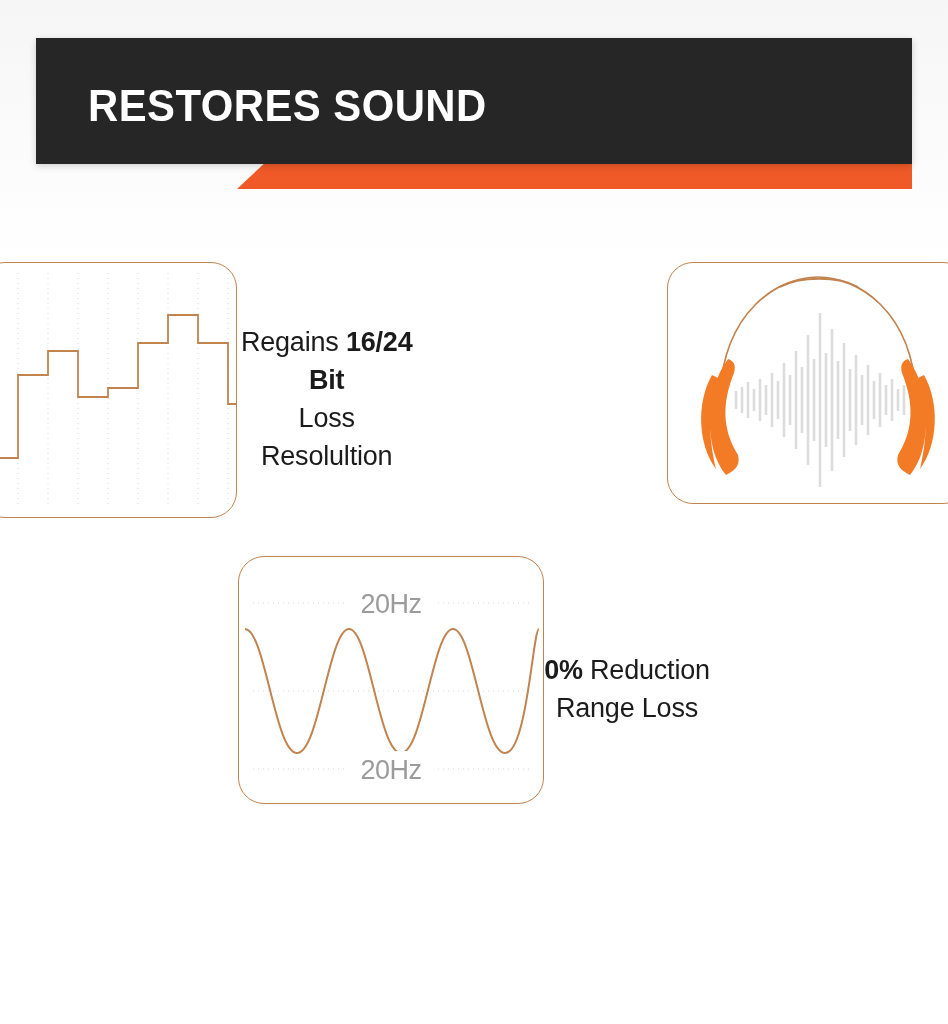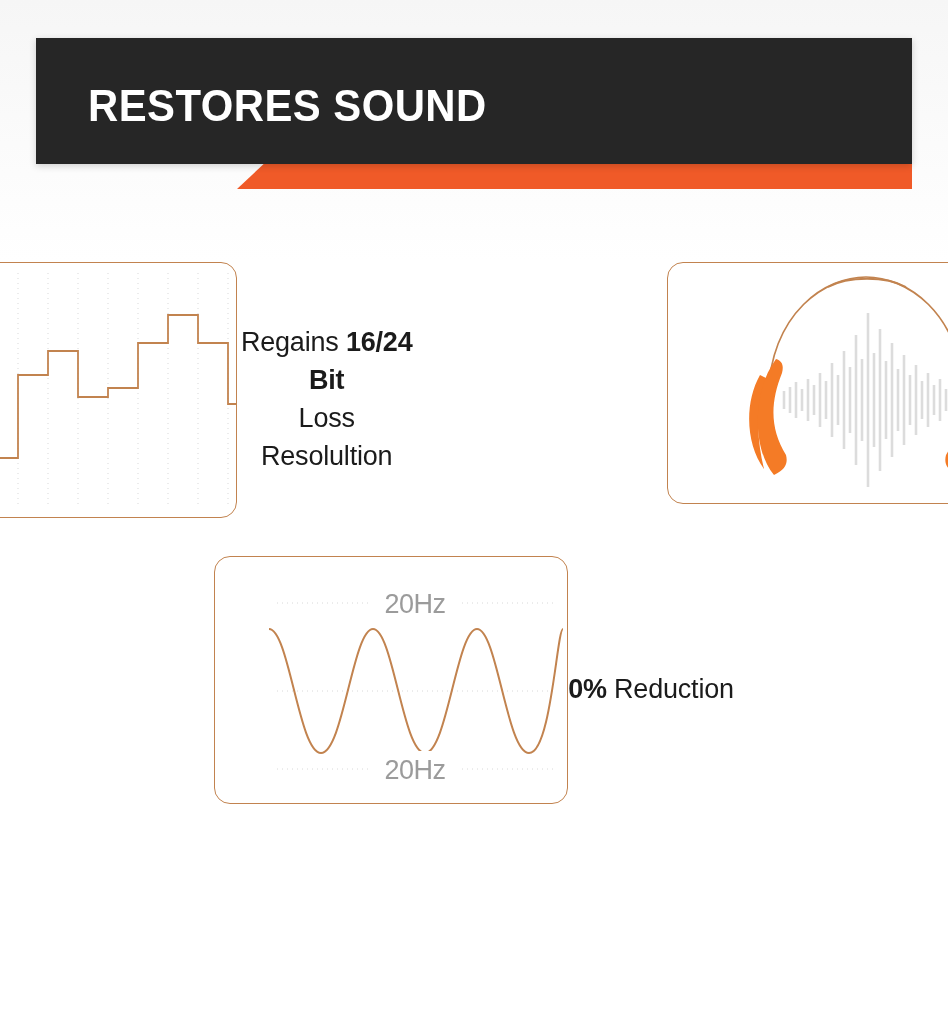--- a/index.html
+++ b/index.html
@@ -83,25 +83,24 @@
     margin-top: 38px;
   }
   .feature {
     display: flex;
     flex-direction: row;
     align-items: center;
   }
 
   .icon-card {
     border: 1.6px solid #C2834F;
-    border-radius: 16px;
+    border-radius: 26px;
     background: #ffffff;
     position: relative;
     overflow: hidden;
-    padding-left: 48px;
   }
   .card-a { width: 304px; height: 254px; }
   .card-b { width: 300px; height: 240px; }
   .card-c { width: 304px; height: 246px; }
 
   .caption {
     margin-top: 18px;
     text-align: center;
     font-size: 27px;
     line-height: 38px;
@@ -282,17 +281,18 @@
 
           <rect class="hz-bg" x="106" y="28" width="92" height="34"></rect>
           <text class="hz-label" x="152" y="56">20Hz</text>
 
           <rect class="hz-bg" x="106" y="194" width="92" height="34"></rect>
           <text class="hz-label" x="152" y="222">20Hz</text>
         </svg>
       </div>
       <div class="caption">
         <span><b>0%</b><span> Reduction</span></span><br>
+        <span>Range Loss</span>
       </div>
     </div>
 
   </div>
 </div>
 
 </body></html>

